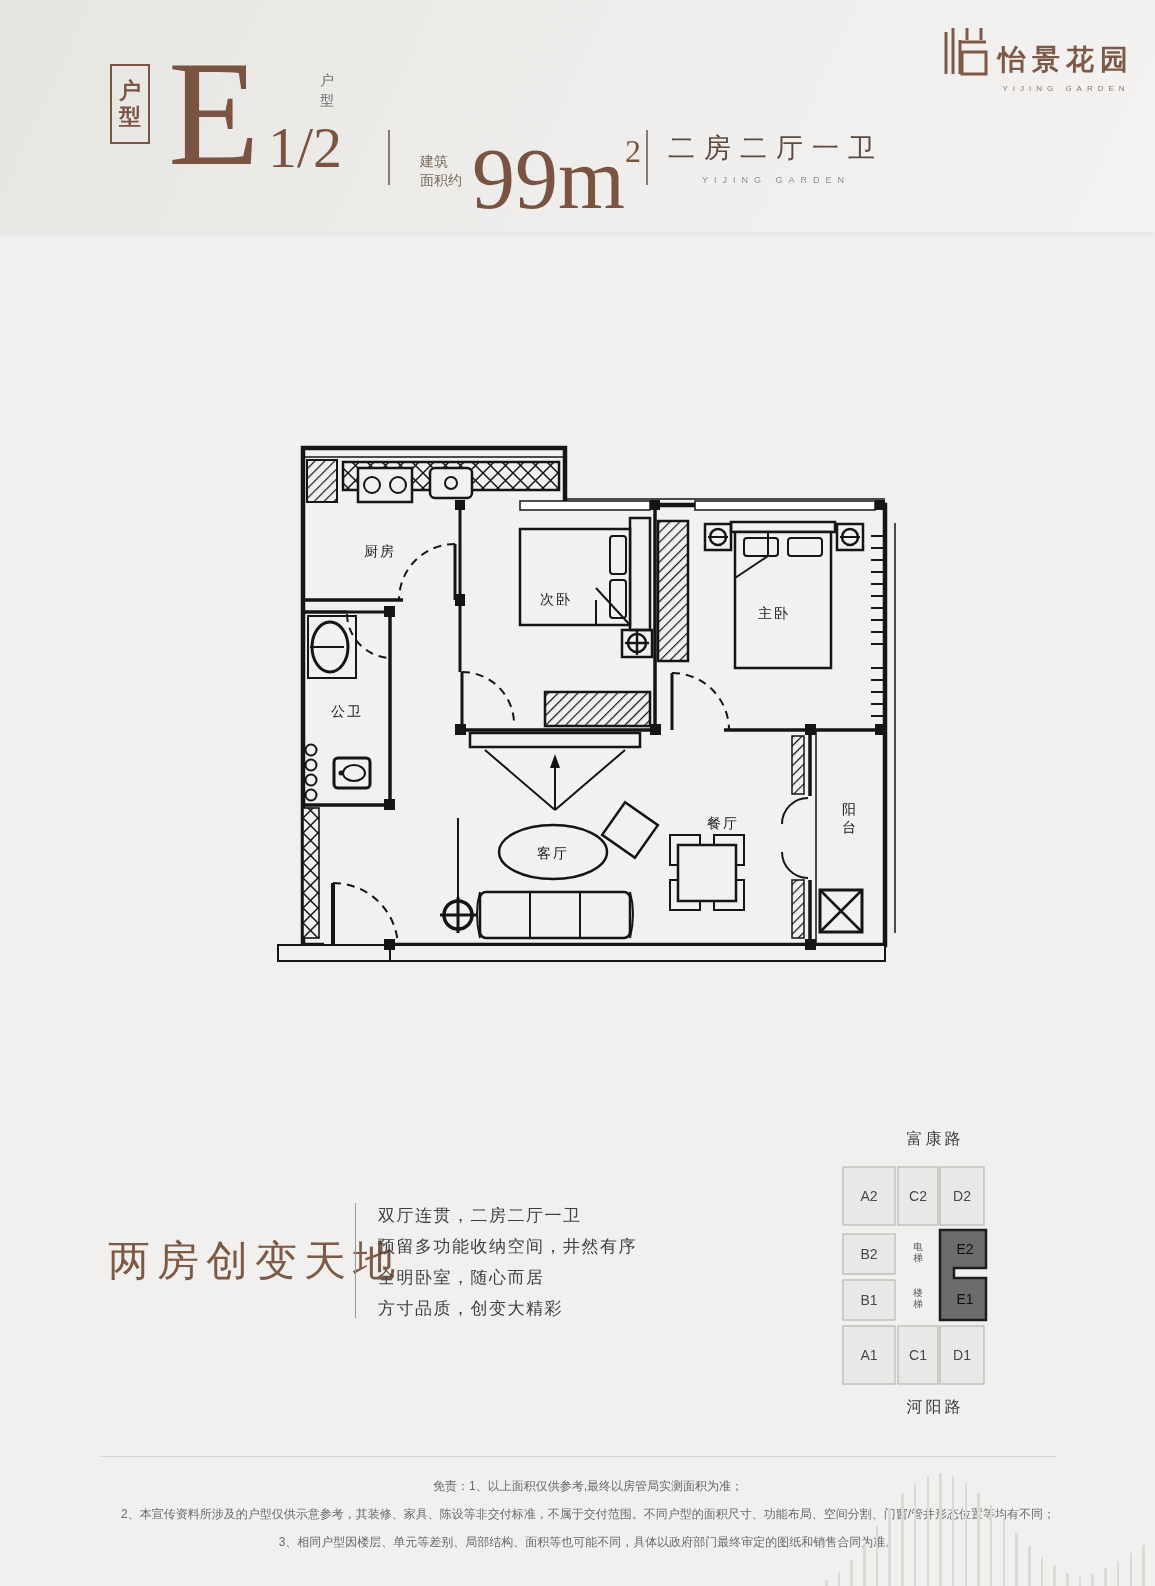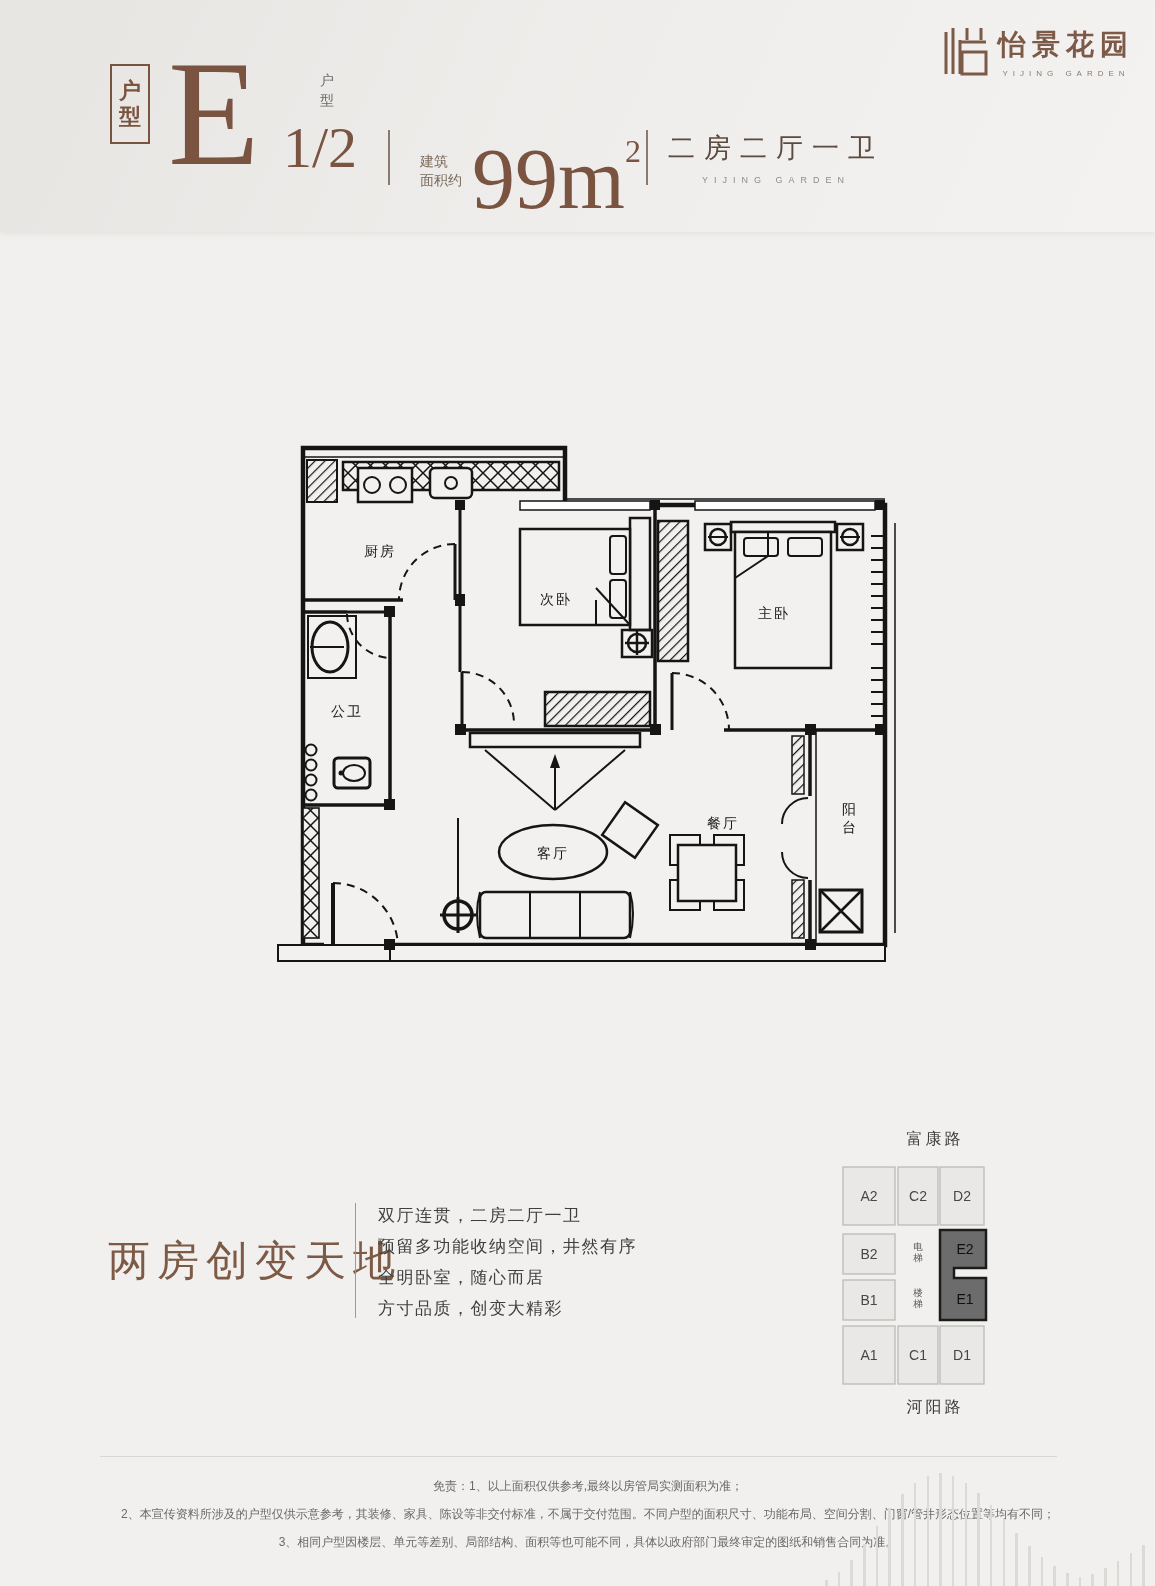--- a/index.html
+++ b/index.html
@@ -21,21 +21,21 @@
     border:2px solid #7a5440;box-sizing:border-box;
     display:flex;flex-direction:column;align-items:center;justify-content:center;
     color:#7a5440;font-size:22px;line-height:26px;font-weight:600;
   }
   .unit-e{
     position:absolute;left:168px;top:38px;
     font-family:"Liberation Serif","DejaVu Serif",serif;
     font-size:150px;line-height:150px;color:#7a5440;
   }
   .unit-frac{
-    position:absolute;left:283px;top:118px;
+    position:absolute;left:268px;top:118px;
     font-family:"Liberation Serif","DejaVu Serif",serif;
     font-size:58px;line-height:60px;color:#7a5440;
   }
   .unit-vert{
     position:absolute;left:320px;top:70px;
     display:flex;flex-direction:column;color:#6b6b6b;
     font-size:14px;line-height:20px;letter-spacing:1px;
   }
   .vdiv{position:absolute;width:2px;background:#8a7a6e;}
   .vdiv.d1{left:388px;top:130px;height:55px;}
@@ -45,21 +45,21 @@
   .area-value{
     font-family:"Liberation Serif","DejaVu Serif",serif;
     font-size:86px;line-height:86px;color:#7a5440;margin-left:10px;
   }
   .area-value sup{font-size:32px;vertical-align:46px;}
   .layout-group{position:absolute;left:668px;top:130px;text-align:center;}
   .layout-cn{color:#5d4a3f;font-size:27px;letter-spacing:9px;}
   .layout-en{color:#8d8d8d;font-size:9px;letter-spacing:6px;margin-top:9px;}
   .logo{position:absolute;left:942px;top:26px;display:flex;align-items:flex-start;}
   .logo-txt{margin-left:10px;}
-  .logo-cn{color:#7d5a48;font-size:28px;letter-spacing:6px;font-weight:600;}
+  .logo-cn{color:#7d5a48;font-size:28px;letter-spacing:6px;font-weight:600;margin-top:15px;}
   .logo-en{color:#8a7a6e;font-size:8px;letter-spacing:5px;margin-top:5px;text-align:center;}
   
   .tag-title{
     position:absolute;left:108px;top:1233px;
     color:#7d5a45;font-size:42px;letter-spacing:7px;font-weight:500;
   }
   .tag-div{position:absolute;left:355px;top:1203px;width:1px;height:115px;background:#9a9a9a;}
   .tag-lines{position:absolute;left:378px;top:1200px;font-size:17px;color:#3f3f3f;letter-spacing:1.5px;}
   .tag-lines div{height:31px;line-height:31px;}
   

